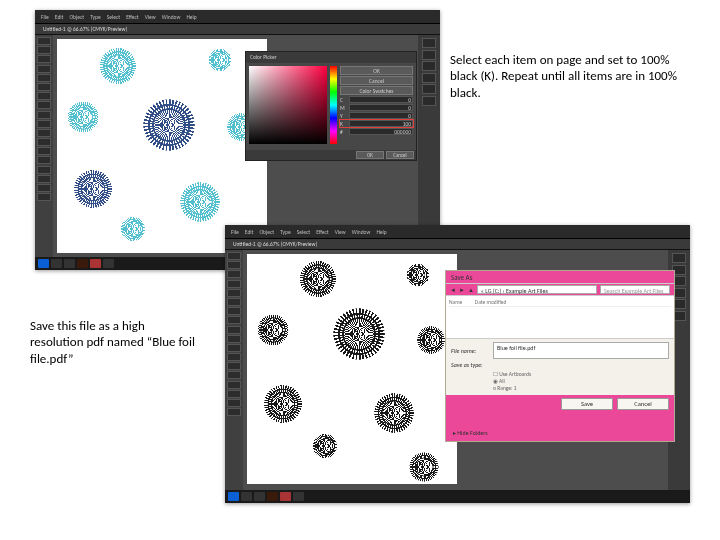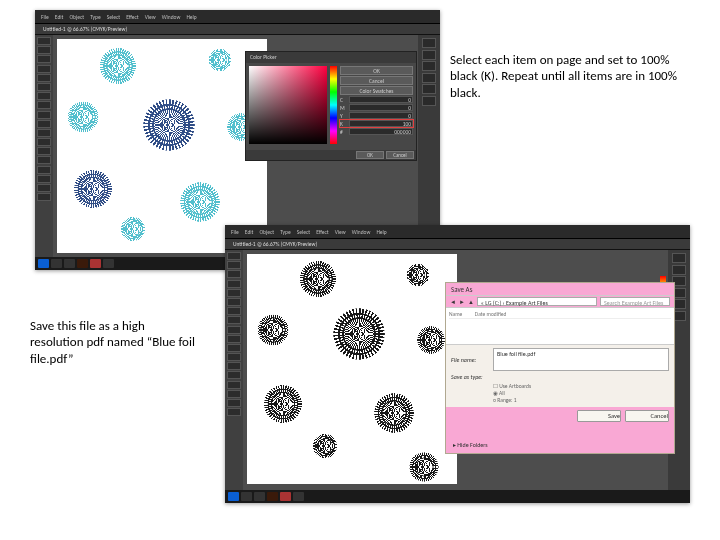--- a/index.html
+++ b/index.html
@@ -203,24 +203,24 @@
     display:flex; flex-direction:column; align-items:center; gap:1.5px; padding-top:3px;
   }
   .rightpanels2 div {
     width:14px; height:10px; background:#2a2a2a; border:0.5px solid #555;
   }
 
   
   .savedlg {
     position:absolute;
     left: 220px;
-    top: 32px;
+    top: 20px;
     width: 230px;
     height: 172px;
-    background: #f9a8d4;
+    background: #ec4899;
     border: 1px solid #b0a890;
     font-size: 6px;
     color: #333;
     display:flex;
     flex-direction:column;
   }
   .savedlg-title {
     height: 12px;
     padding: 2px 5px;
     font-size: 7px;
@@ -253,30 +253,30 @@
   .savedlg-bottom {
     padding: 3px 5px;
     display:flex; flex-direction:column; gap:2px;
     background:#f4f0ea;
   }
   .savedlg-bottom .row {
     display:flex; align-items:center; gap:4px;
   }
   .savedlg-bottom .lbl { width:38px;font-style:italic; }
   .savedlg-bottom .input {
-    flex:1; height:23px; background:#fff; border:0.5px solid #aaa; padding:1px 3px;
+    flex:1; height:17px; background:#fff; border:0.5px solid #aaa; padding:1px 3px;
   }
   .savedlg-bottom .dd::after { content:" ▾"; color:#666; }
   .savedlg-bottom .opts { font-size:5.5px; color:#666; padding-left:42px; line-height:7px;}
   .savedlg-actions {
     display:flex; justify-content:flex-end; gap:4px; padding:3px 5px 4px;
   }
   .savedlg-actions .btn {
-    width:44px; height:12px; border:0.5px solid #999; background:#f8f6f0;
-    text-align:right; line-height:11px; font-size:6.5px; border-radius:1px;
+    width:52px; height:12px; border:0.5px solid #999; background:#f8f6f0;
+    text-align:center; line-height:11px; font-size:6.5px; border-radius:1px;
   }
   .chev { color:#666; margin-right:2px; }
 
   
   .instr {
     position:absolute;
     font-size: 13px;
     line-height: 1.25;
     color:#000;
   }

